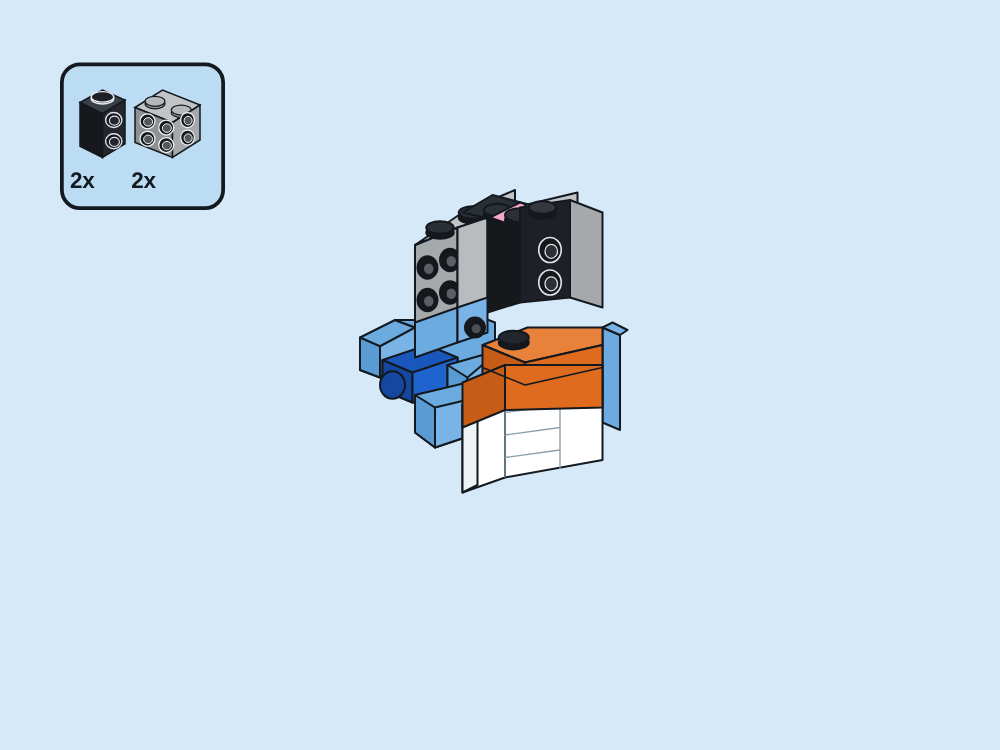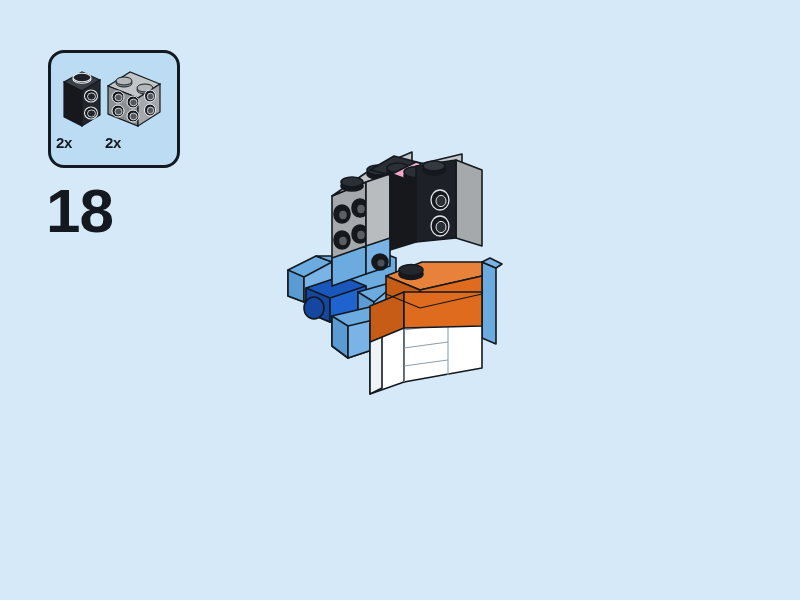--- a/index.html
+++ b/index.html
@@ -33,21 +33,21 @@
     background: #bcdcf4;
     box-sizing: border-box;
   }
   .callout-part {
     position: absolute;
     text-align: center;
   }
   .part-qty {
     position: absolute;
     font-family: "Liberation Sans", sans-serif;
-    font-size: 15px;
+    font-size: 18px;
     font-weight: 700;
     color: #13191e;
     letter-spacing: -0.3px;
     white-space: nowrap;
   }
   #qty-black { left: 56px; top: 134px; }
   #qty-gray  { left: 105px; top: 134px; }
 
   
   #step-number {
@@ -120,21 +120,20 @@
     <ellipse cx="29" cy="52" rx="6" ry="6" fill="#16181c" stroke="#f0f4f6" stroke-width="1"></ellipse>
     <ellipse cx="29.5" cy="52.5" rx="3.6" ry="3.4" fill="#52575c" stroke="#f0f4f6" stroke-width="0.8"></ellipse>
 
     <ellipse cx="46" cy="32" rx="5.5" ry="6" fill="#16181c" stroke="#f0f4f6" stroke-width="1"></ellipse>
     <ellipse cx="46.5" cy="32.5" rx="3.2" ry="3.4" fill="#52575c" stroke="#f0f4f6" stroke-width="0.8"></ellipse>
     <ellipse cx="46" cy="46" rx="5.5" ry="6" fill="#16181c" stroke="#f0f4f6" stroke-width="1"></ellipse>
     <ellipse cx="46.5" cy="46.5" rx="3.2" ry="3.4" fill="#52575c" stroke="#f0f4f6" stroke-width="0.8"></ellipse>
   </svg>
   <div class="part-qty" id="qty-gray">2x</div>
 
-  <div id="step-number">18</div>
 
   <svg id="model-figure" width="260" height="260" viewBox="0 0 260 260">
 
     <g stroke="#13191e" stroke-width="1.6" stroke-linejoin="round">
 
       <g>
         <polygon points="18,140 46,126 62,132 62,158 34,172 18,166" fill="#6cabe0"></polygon>
         <polygon points="18,140 34,147 34,172 18,166" fill="#5a9bd4"></polygon>
         <polygon points="34,147 62,132 62,158 34,172" fill="#7ab4e6"></polygon>
       </g>

